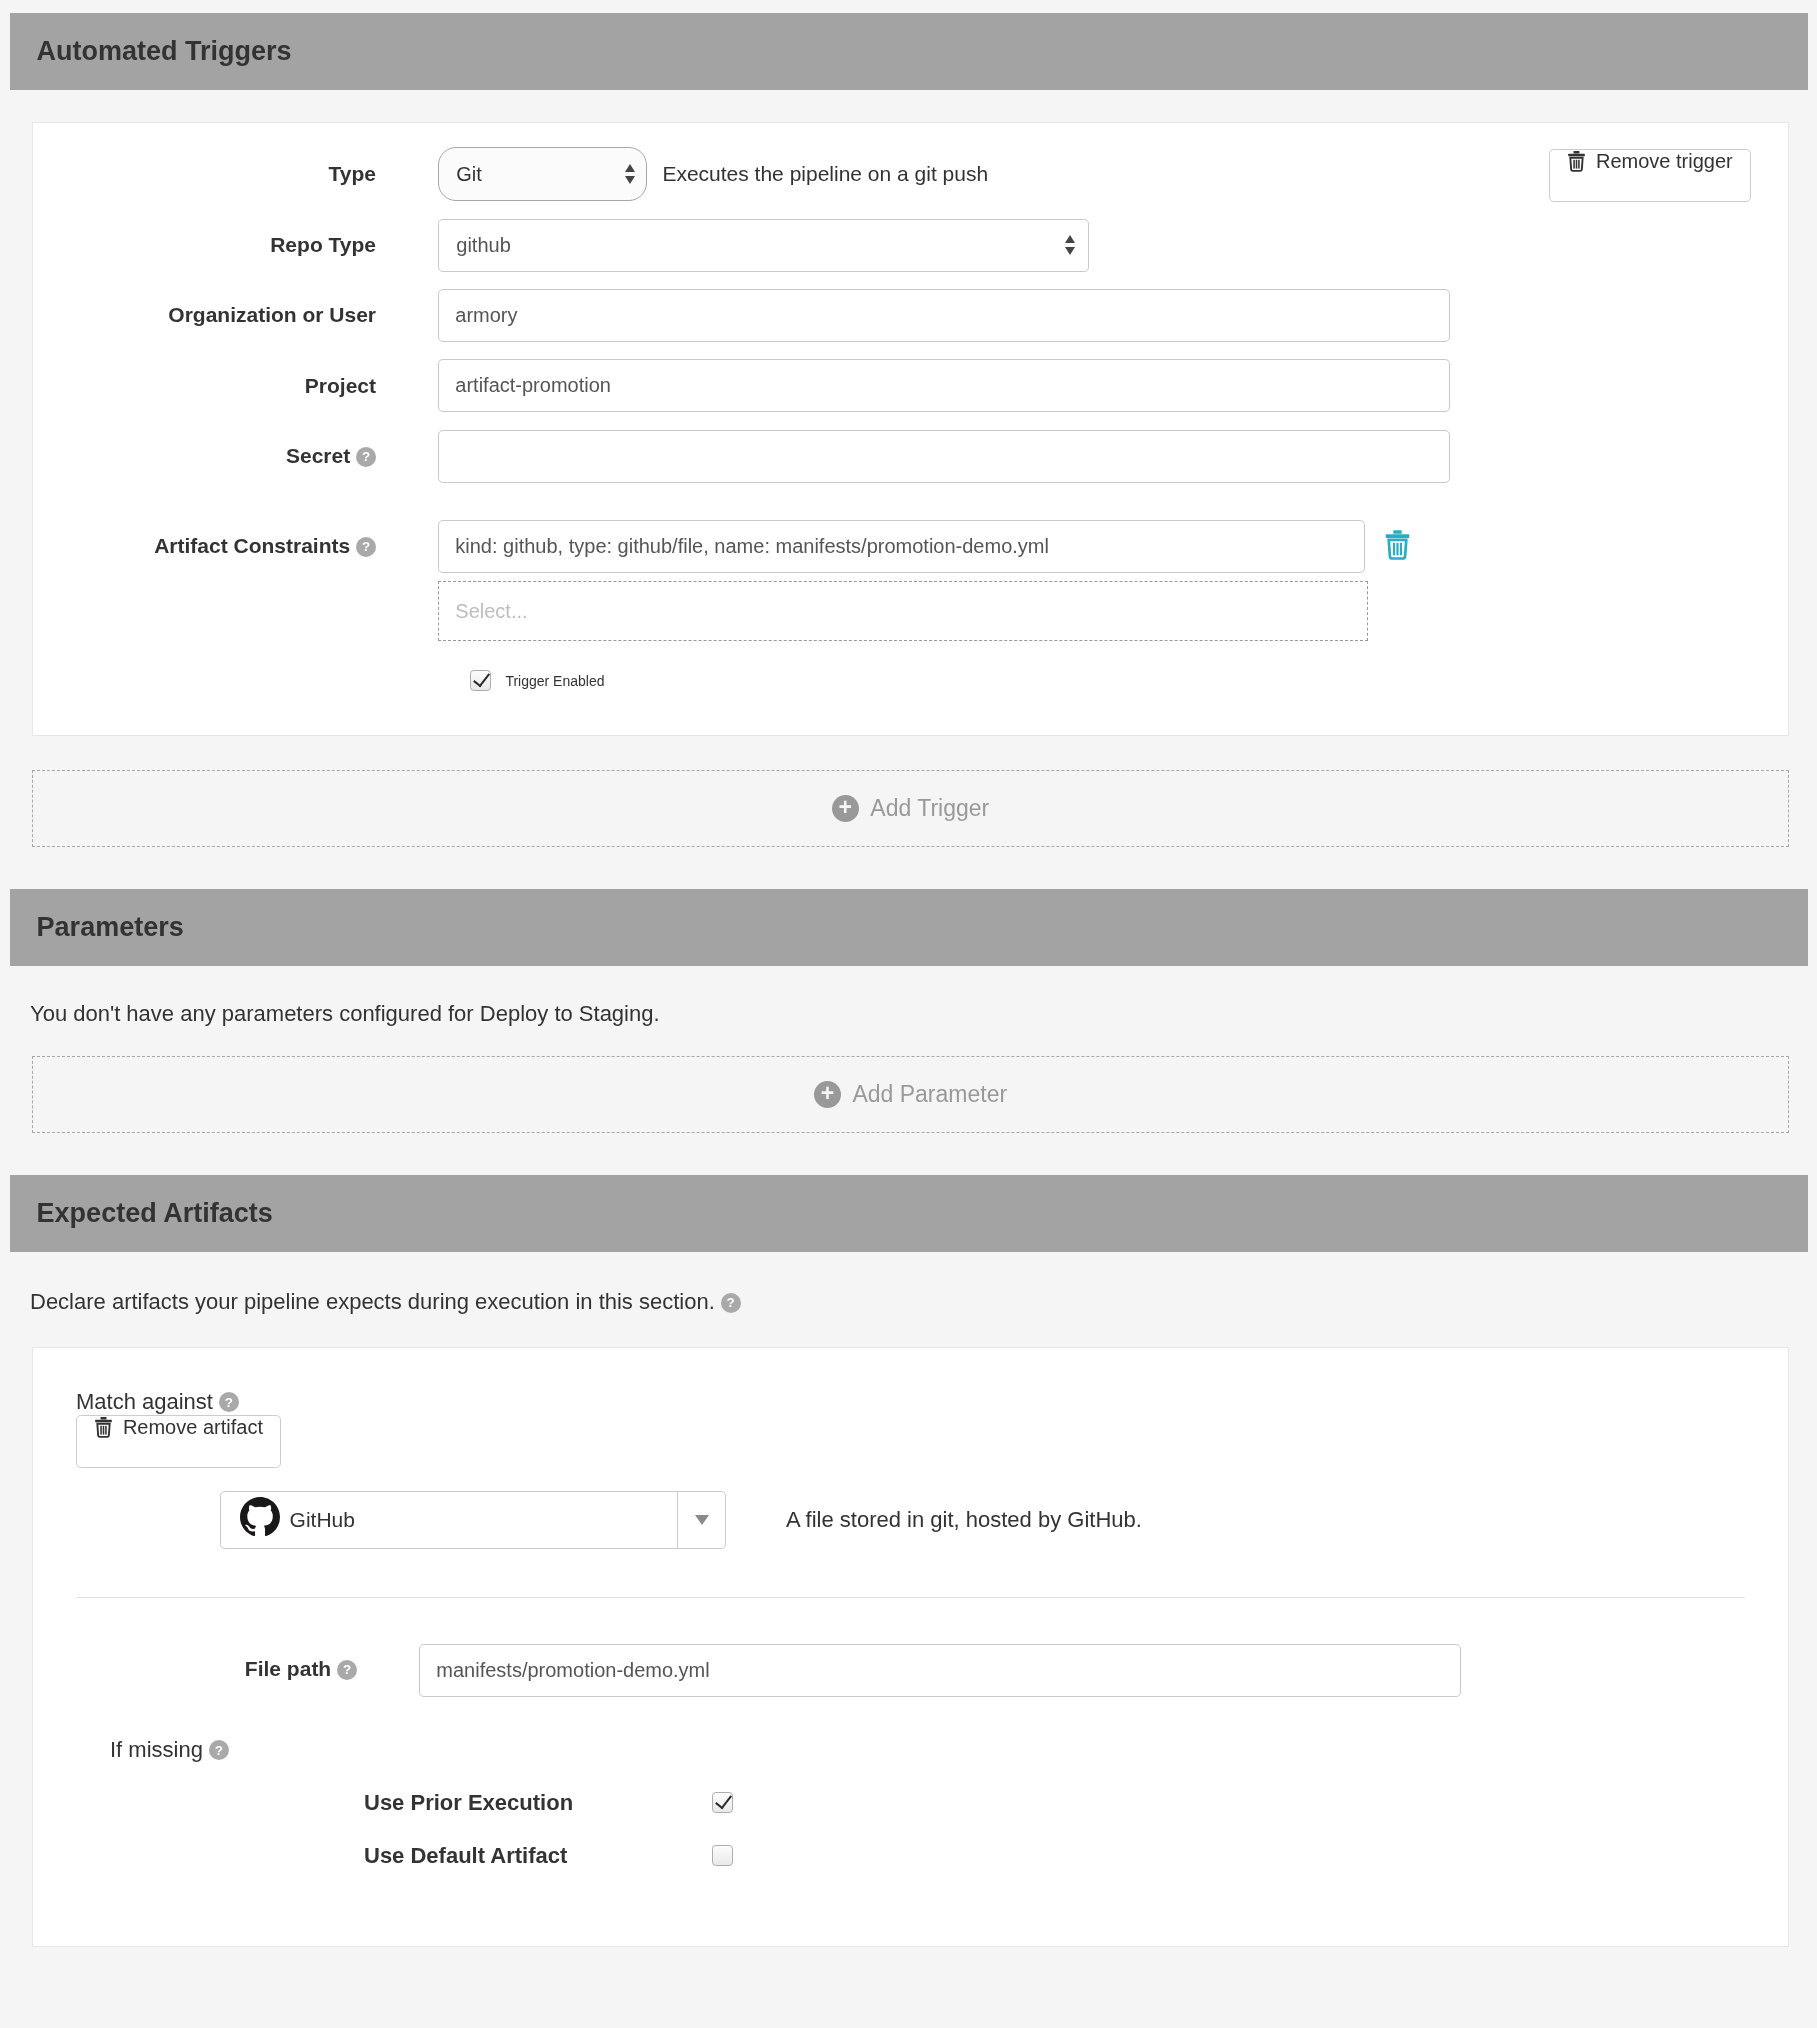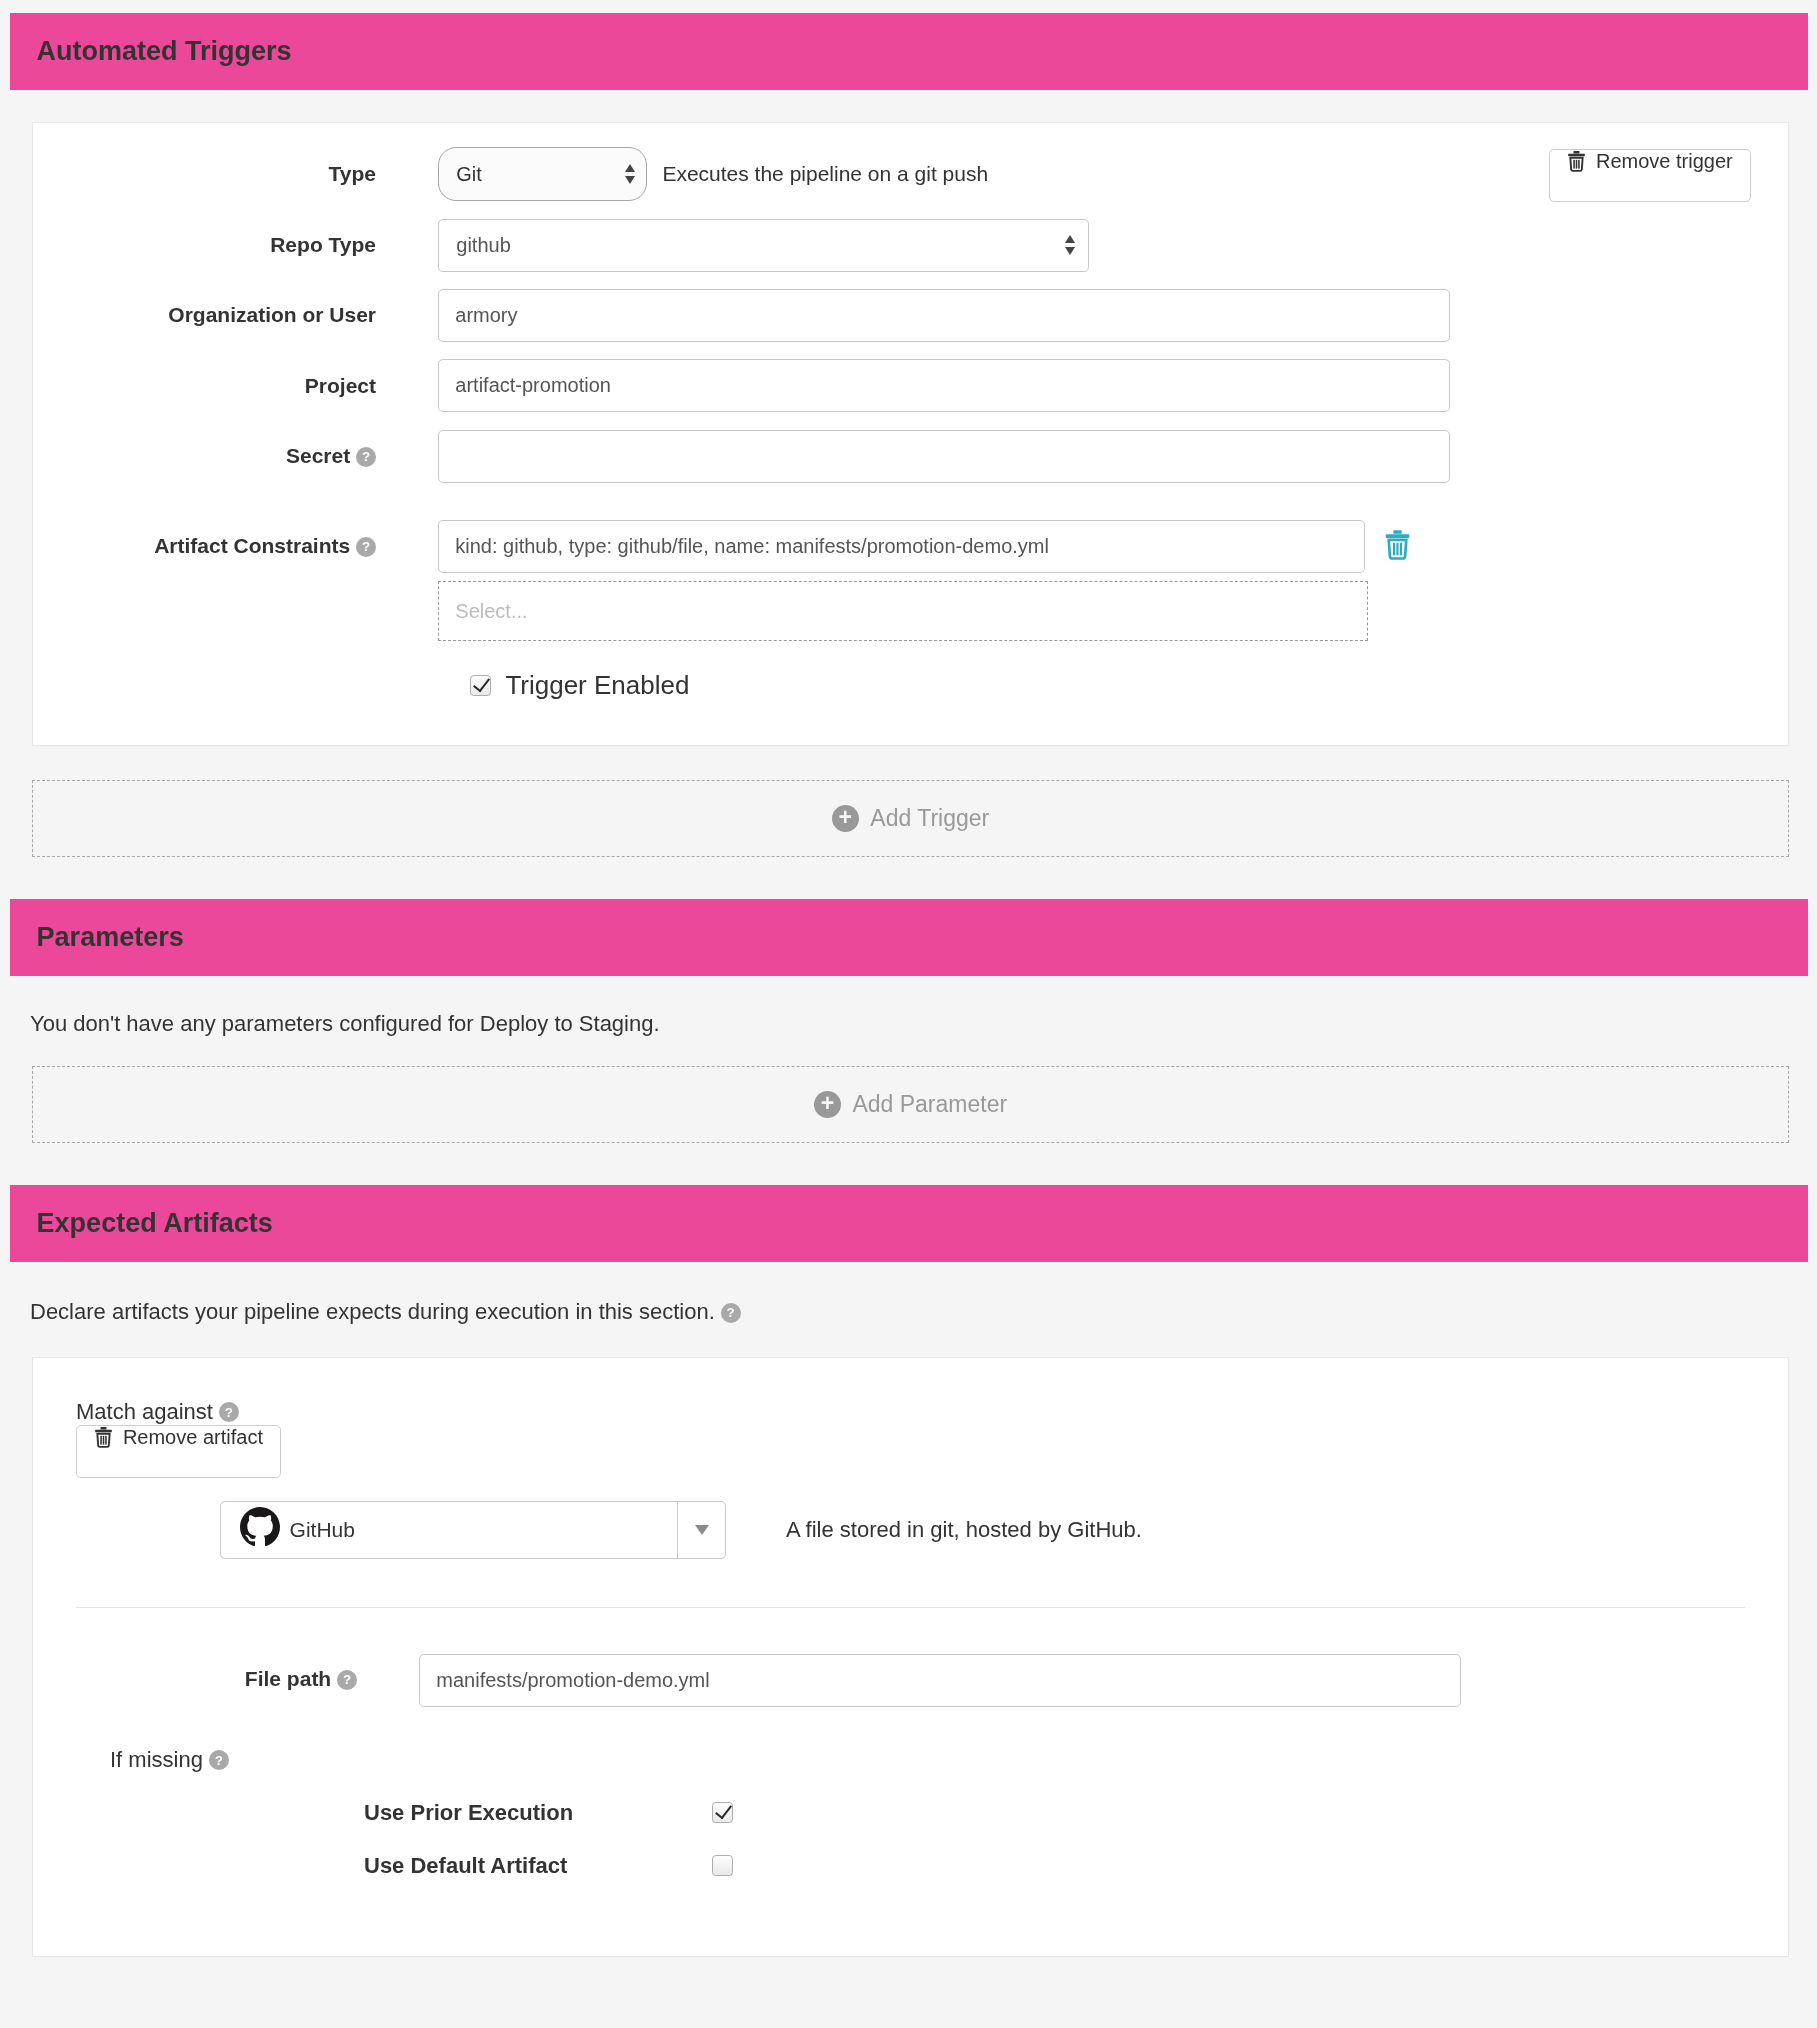--- a/index.html
+++ b/index.html
@@ -7,21 +7,21 @@
   body {
     background: #f5f5f5;
     font-family: "Liberation Sans", "DejaVu Sans", sans-serif;
     color: #333;
     overflow: hidden;
   }
 
   
   .section-header {
     margin: 0 9.6px;
-    background: #ec4899;
+    background: #a3a3a3;
     height: 77px;
     display: flex;
     align-items: center;
     padding-left: 27px;
   }
   .section-header.first { margin-top: 13.4px; }
   .section-header h2 { font-size: 27px; font-weight: bold; color: #333; }
 
   
   .card {
@@ -156,21 +156,21 @@
     left: 5.8px; top: -1px;
     width: 6.7px; height: 14.4px;
     border-right: 2.9px solid #2b2b2b;
     border-bottom: 2.9px solid #2b2b2b;
     transform: rotate(38deg);
   }
 
   .trigger-enabled-row {
     margin: 29px 0 0 437px;
     display: flex; align-items: center; gap: 14.4px;
-    font-size: 26px; color: #333;
+    font-size: 14px; color: #333;
   }
 
   
   .add-box {
     margin: 34px 29px 0 32px;
     height: 77px;
     border: 1.9px dashed #a8a8a8;
     display: flex; align-items: center; justify-content: center;
     gap: 11.5px;
     color: #999;

